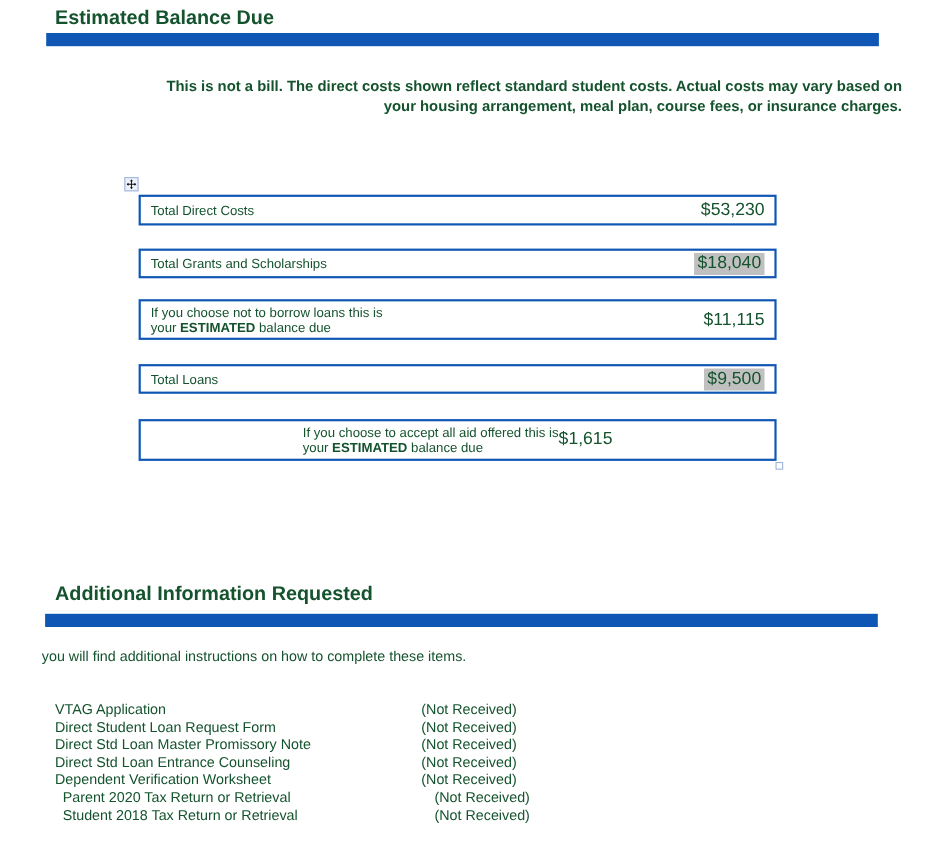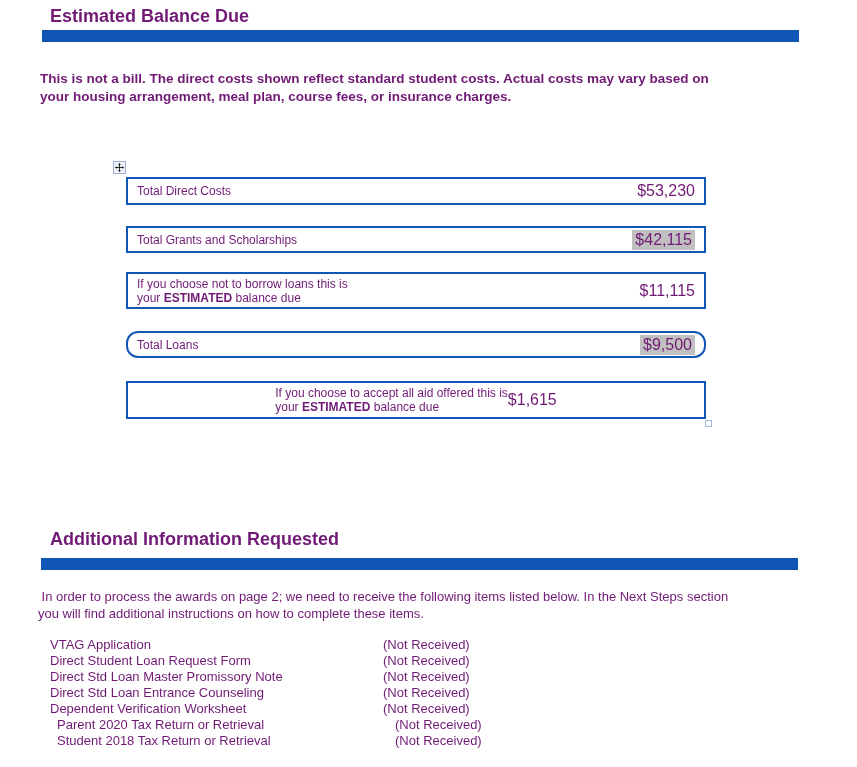--- a/index.html
+++ b/index.html
@@ -1,23 +1,23 @@
 <!DOCTYPE html>
 <html><head>
 <meta charset="utf-8">
 <style>
   html,body{margin:0;padding:0;background:#ffffff;}
   .page{
     position:relative;width:857px;height:767px;background:#ffffff;overflow:hidden;
-    font-family:"Liberation Sans","DejaVu Sans",sans-serif;color:#701a75;
+    font-family:"Liberation Sans","DejaVu Sans",sans-serif;color:#14532d;
   }
   .abs{position:absolute;}
   .sec-title{font-size:18px;font-weight:bold;margin:0;white-space:nowrap;letter-spacing:0;}
   .bar{background:#1057B5;height:12px;width:757px;}
-  .note{left:40px;top:70px;width:780px;text-align:left;font-weight:bold;font-size:13.5px;line-height:18px;}
+  .note{left:40px;top:70px;width:780px;text-align:right;font-weight:bold;font-size:13.5px;line-height:18px;}
   .intro{left:38px;top:588px;font-size:13px;line-height:17px;}
   .intro div{white-space:pre;}
   
   .boxrow{
     left:126px;width:580px;box-sizing:border-box;border:2px solid #1057B5;background:#fff;
     display:flex;align-items:center;justify-content:space-between;padding:0 9px;
   }
   .rlabel{font-size:12px;white-space:nowrap;}
   .rvalue{font-size:16px;white-space:nowrap;}
   .rvalue.hl{background:#C0C0C0;padding:1px 3px;}
@@ -66,52 +66,51 @@
     </span>
   </div>
 
   <div class="abs boxrow" style="top:177px;height:28px;">
     <span class="rlabel">Total Direct Costs</span>
     <span class="rvalue">$53,230</span>
   </div>
 
   <div class="abs boxrow" style="top:226px;height:27px;text-align:center;">
     <span class="rlabel">Total Grants and Scholarships</span>
-    <span class="rvalue hl">$42,115</span>
+    <span class="rvalue hl">$18,040</span>
   </div>
 
   <div class="abs boxrow" style="top:272px;height:37px;">
     <span class="rlines">
       <div>If you choose not to borrow loans this is</div>
       <div><span>your </span><b>ESTIMATED</b><span> balance due</span></div>
     </span>
     <span class="rvalue">$11,115</span>
   </div>
 
-  <div class="abs boxrow" style="top:331px;height:27px;border-radius:12px;">
+  <div class="abs boxrow" style="top:331px;height:27px;">
     <span class="rlabel">Total Loans</span>
     <span class="rvalue hl">$9,500</span>
   </div>
 
   <div class="abs boxrow" style="top:381px;height:38px;justify-content:center;">
     <span class="rlines">
       <div>If you choose to accept all aid offered this is</div>
       <div><span>your </span><b>ESTIMATED</b><span> balance due</span></div>
     </span>
     <span class="rvalue">$1,615</span>
   </div>
 
   <div class="abs resize-handle"></div>
 
   <h2 class="abs sec-title" style="left:50px;top:529px;">Additional Information Requested</h2>
 
   <div class="abs bar" style="left:41px;top:558px;"></div>
 
   <div class="abs intro">
-    <div> In order to process the awards on page 2; we need to receive the following items listed below. In the Next Steps section</div>
     <div>you will find additional instructions on how to complete these items.</div>
   </div>
 
   <div class="abs req-list">
     <div class="req-item">
       <span class="req-label">VTAG Application</span><span class="req-status">(Not Received)</span>
     </div>
     <div class="req-item">
       <span class="req-label">Direct Student Loan Request Form</span><span class="req-status">(Not Received)</span>
     </div>

